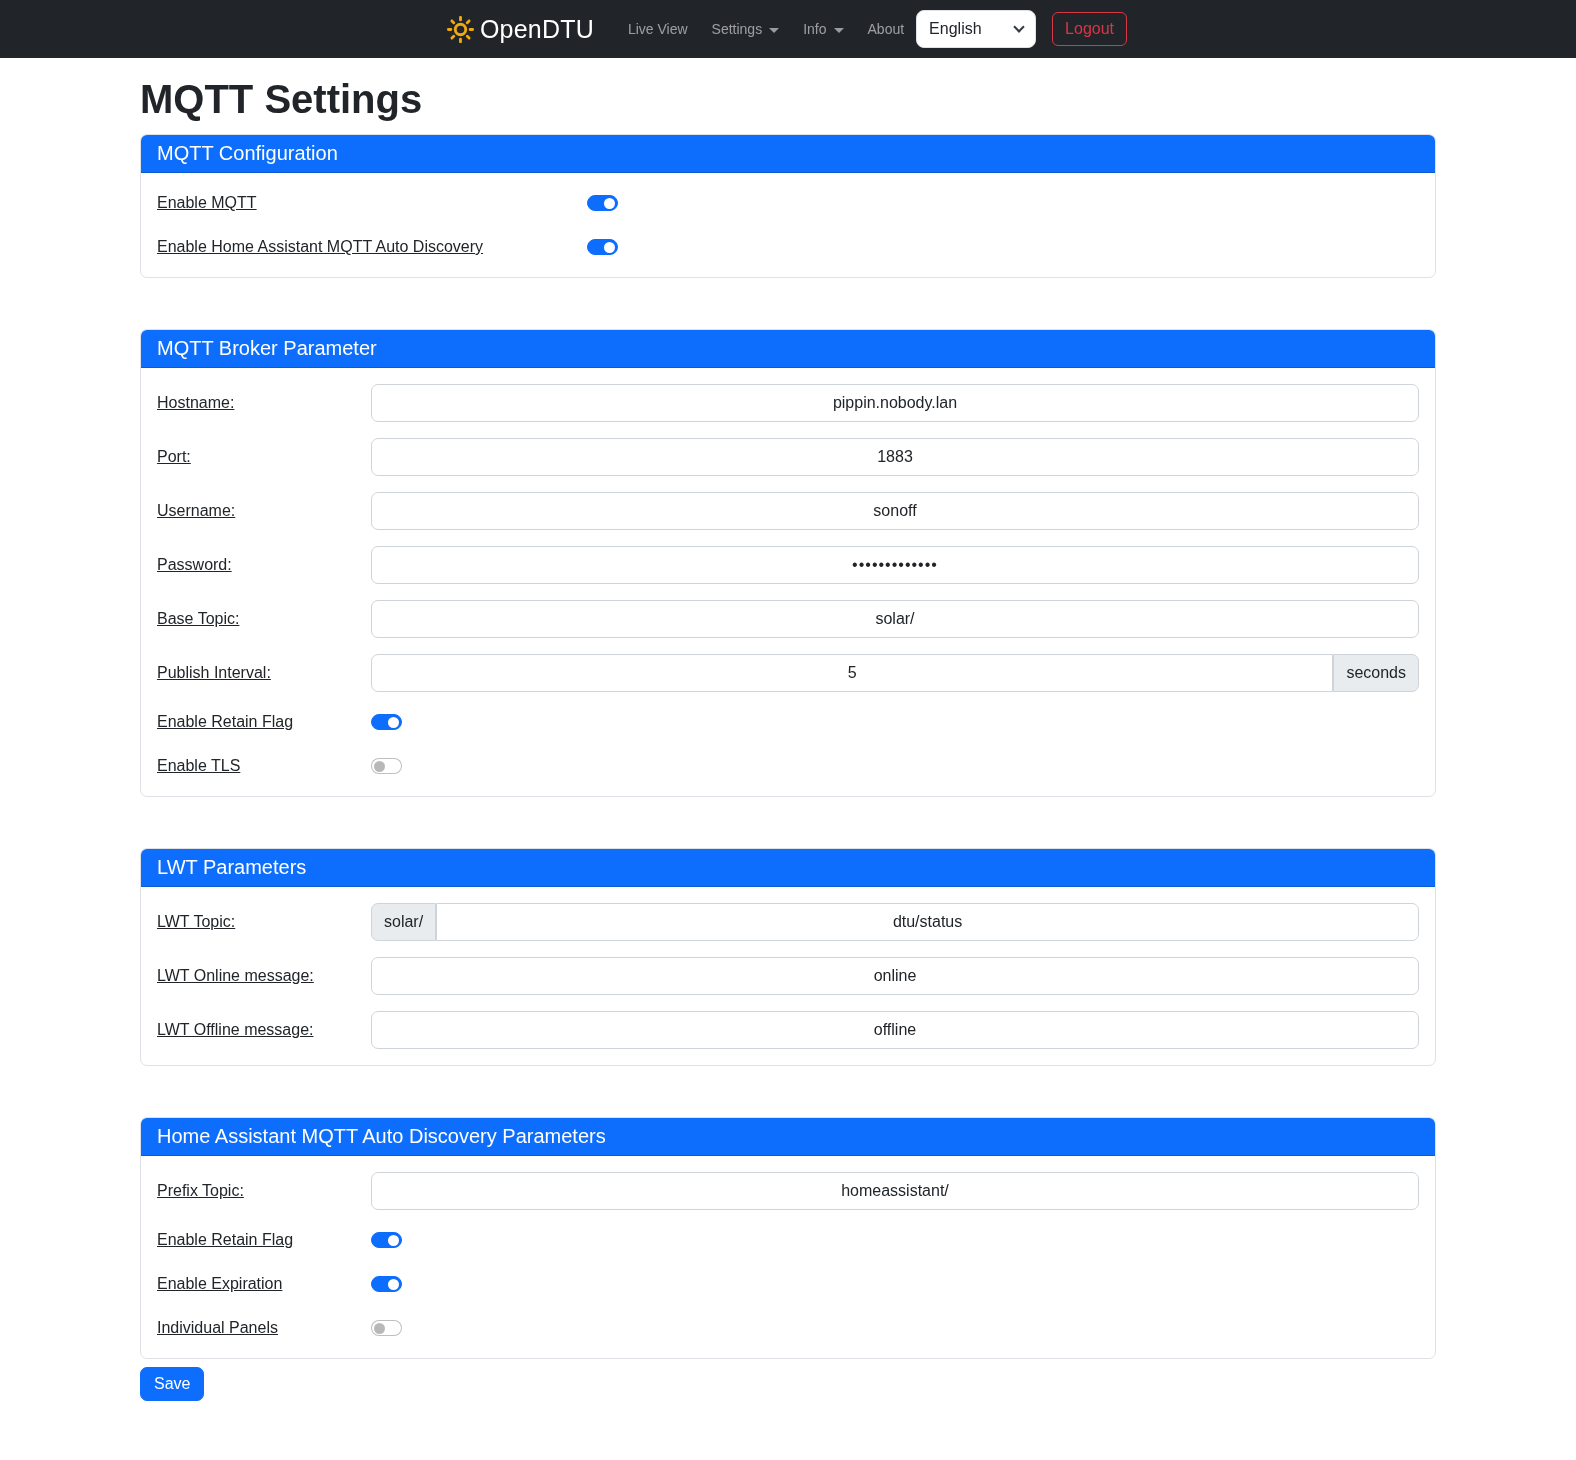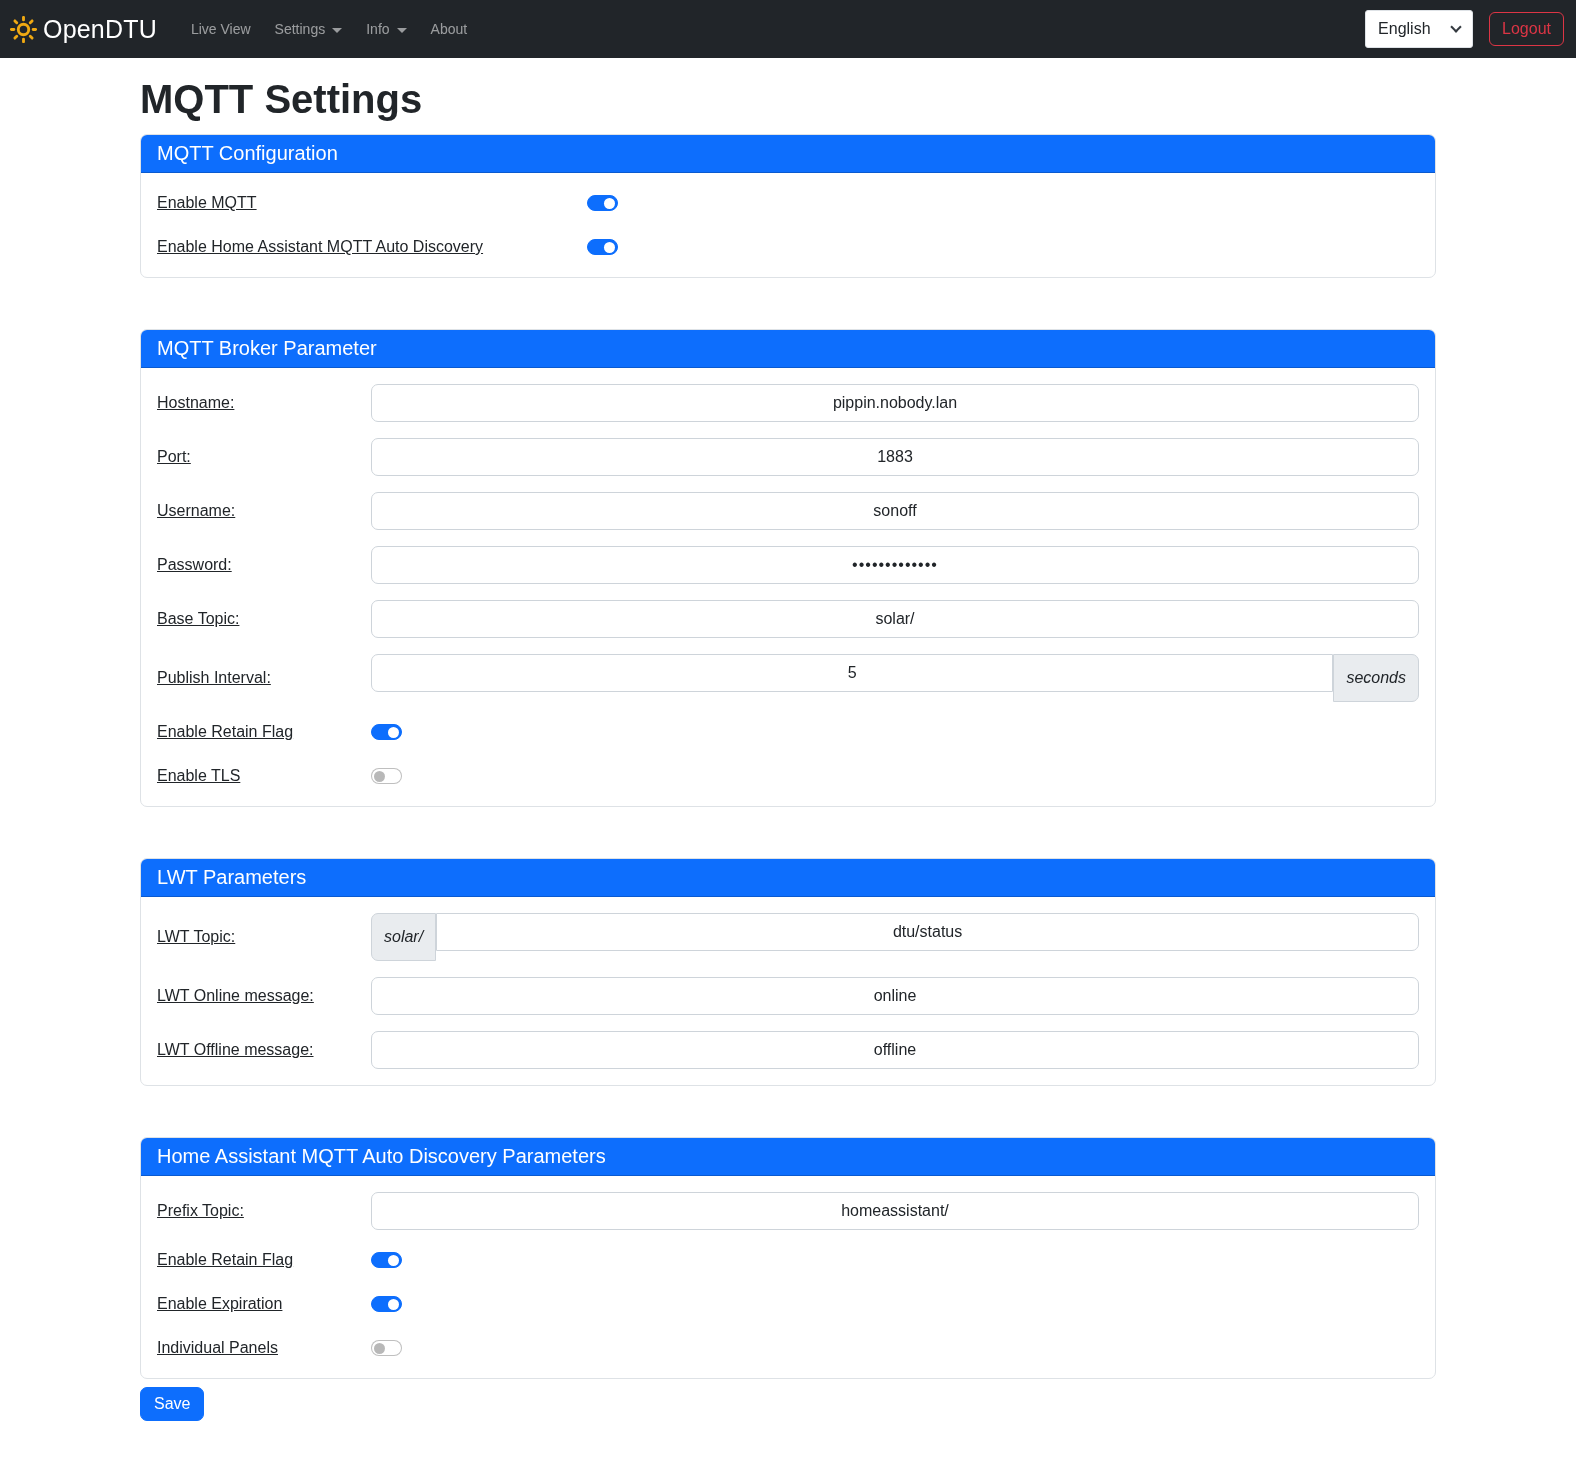--- a/index.html
+++ b/index.html
@@ -5,38 +5,38 @@
   * { margin:0; padding:0; box-sizing:border-box; }
   html,body { background:#fff; }
   body {
     font-family:"Liberation Sans","DejaVu Sans",sans-serif;
     font-size:16px; color:#212529; min-height:1460px; width:1576px;
   }
 
   
   .navbar {
     height:58px; background:#212529; display:flex; align-items:center;
-    justify-content:space-between; padding:0 12px 0 10px;
+    justify-content:center; padding:0 12px 0 10px;
   }
   .nav-left { display:flex; align-items:center; }
   .brand { display:flex; align-items:center; gap:6px; margin-right:22px; cursor:pointer; }
   .brand-text { color:#fff; font-size:25px; font-weight:400; letter-spacing:.2px; }
   .nav-link {
     color:rgba(255,255,255,.55); font-size:14px; padding:8px 8px; margin:0 4px;
     cursor:pointer; display:flex; align-items:center; gap:7px; text-decoration:none;
   }
   .caret {
     display:inline-block; width:0; height:0; margin-top:2px;
     border-left:5px solid transparent; border-right:5px solid transparent;
     border-top:5px solid rgba(255,255,255,.55);
   }
   .nav-right { display:flex; align-items:center; gap:16px; }
   .lang-select {
-    background:#fff; border:1px solid #dee2e6; border-radius:3px; height:38px;
-    width:108px; display:flex; align-items:center; justify-content:space-between;
+    background:#fff; border:1px solid #dee2e6; border-radius:8px; height:38px;
+    width:120px; display:flex; align-items:center; justify-content:space-between;
     padding:0 12px; cursor:pointer; color:#212529;
   }
   .chevron-down {
     width:8px; height:8px; border-right:2px solid #343a40; border-bottom:2px solid #343a40;
     transform:rotate(45deg); margin-top:-4px;
   }
   .btn-logout {
     background:transparent; border:1px solid #dc3545; color:#dc3545;
     border-radius:6px; font-size:16px; padding:7px 12px; cursor:pointer;
     font-family:inherit;
@@ -64,22 +64,22 @@
   .switch-row { display:flex; align-items:center; min-height:28px; margin-bottom:16px; }
   .switch-row:last-child { margin-bottom:0; }
 
   .form-control {
     flex:1 1 auto; height:38px; border:1px solid #ced4da; border-radius:7px;
     padding:6px 12px; font-size:16px; color:#212529; font-family:inherit;
     background:#fff; min-width:0; outline:none;text-align:center;
   }
   .input-group { display:flex; flex:1 1 auto; }
   .input-group .addon {
-    background:#e9ecef; border:1px solid #ced4da; padding:7px 12px; height:48px;
-    display:flex; align-items:center; color:#212529; white-space:nowrap;font-style:italic;
+    background:#e9ecef; border:1px solid #ced4da; padding:7px 12px; height:38px;
+    display:flex; align-items:center; color:#212529; white-space:nowrap;
   }
   .addon-prefix { border-radius:7px 0 0 7px; border-right:0; }
   .addon-suffix { border-radius:0 7px 7px 0; border-left:0; }
   .input-group .form-control.has-prefix { border-radius:0 7px 7px 0; }
   .input-group .form-control.has-suffix { border-radius:7px 0 0 7px; }
 
   
   .switch {
     width:31px; height:16px; border-radius:8px; background:#fff;
     border:1px solid rgba(0,0,0,.25); position:relative; display:inline-block;

